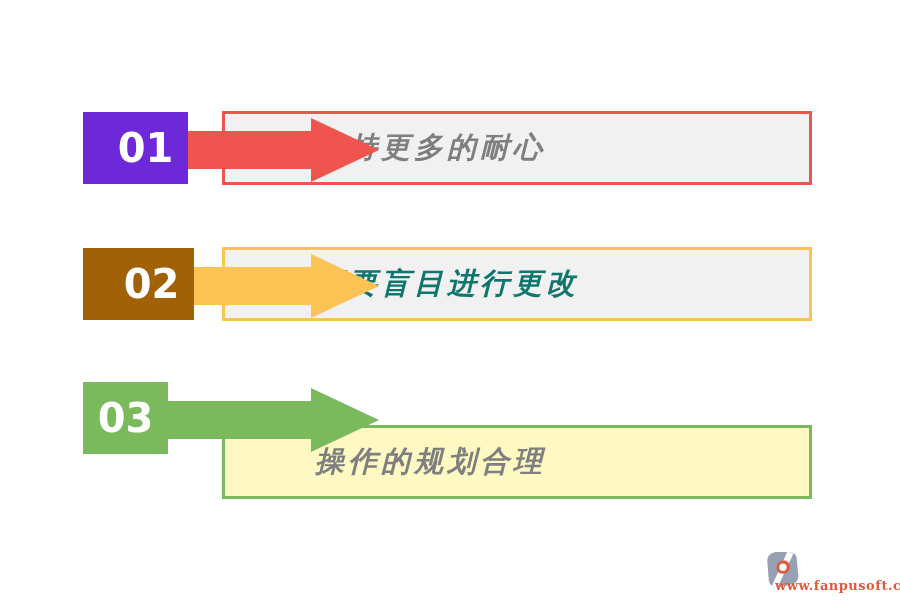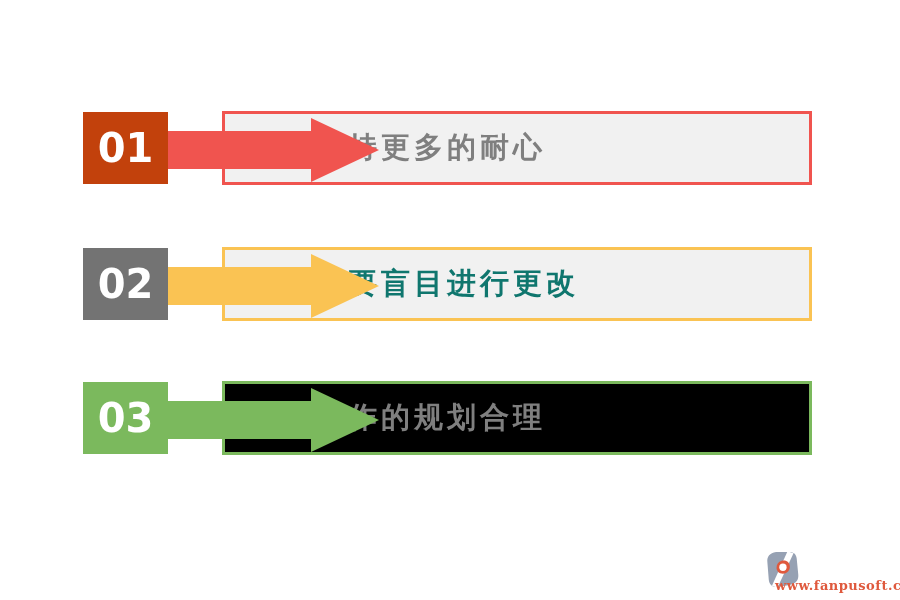--- a/index.html
+++ b/index.html
@@ -29,20 +29,21 @@
     top: 0;
     width: 590px;
     height: 74px;
     box-sizing: border-box;
     background: #f1f1f1;
     border: 3px solid #999;
     display: flex;
     align-items: center;
     padding-left: 90px;
     z-index: 1;
+    font-style: italic;
   }
   .label-text {
     font-size: 29px;
     font-weight: bold;
     letter-spacing: 4px;
     color: #7f7f7f;
     white-space: nowrap;
   }
 
   .num-square {
@@ -119,34 +120,34 @@
 <body>
 
 <div class="stage">
 
   <div class="step-row row-1">
     <div class="label-box" style="border-color: rgb(240, 84, 79); background: rgb(241, 241, 241);">
       <span class="label-text" style="color: rgb(127, 127, 127);">保持更多的耐心</span>
     </div>
     <div class="arrow-stem" style="background: rgb(240, 84, 79);"></div>
     <div class="arrow-head" style="border-left-color: rgb(240, 84, 79);"></div>
-    <div class="num-square" style="background: #c2410c; color: rgb(255, 255, 255);">01</div>
+    <div class="num-square" style="background: #6d28d9; color: rgb(255, 255, 255); padding-left: 20px;">01</div>
   </div>
 
   <div class="step-row row-2">
     <div class="label-box" style="border-color: rgb(250, 195, 83); background: rgb(241, 241, 241);">
       <span class="label-text" style="color: #0f766e;">不要盲目进行更改</span>
     </div>
     <div class="arrow-stem" style="background: rgb(250, 195, 83);"></div>
     <div class="arrow-head" style="border-left-color: rgb(250, 195, 83);"></div>
-    <div class="num-square" style="background: #737373; color: rgb(255, 255, 255);">02</div>
+    <div class="num-square" style="background: #a16207; color: rgb(255, 255, 255); padding-left: 26px;">02</div>
   </div>
 
   <div class="step-row row-3">
-    <div class="label-box" style="border-color: rgb(123, 185, 93); background: #000000;">
+    <div class="label-box" style="border-color: rgb(123, 185, 93); background: #fef9c3; margin-top: 44px;">
       <span class="label-text" style="color: rgb(127, 127, 127);">操作的规划合理</span>
     </div>
     <div class="arrow-stem" style="background: rgb(123, 185, 93);"></div>
     <div class="arrow-head" style="border-left-color: rgb(123, 185, 93);"></div>
     <div class="num-square" style="background: rgb(123, 185, 93); color: rgb(255, 255, 255);">03</div>
   </div>
 
   <div class="watermark">
     <svg class="logo-icon" viewBox="0 0 36 40" xmlns="http://www.w3.org/2000/svg">
       <path d="M11 1 C4 2 1 6 1.5 12 L3 31 C3.5 37 7.5 39.8 13 39 L27 36.5 C33 35.4 35.8 31 35.2 25.5 L33.5 8 C33 2.5 29 0.3 24 1 Z" style="fill: rgb(150, 161, 179);"></path>

